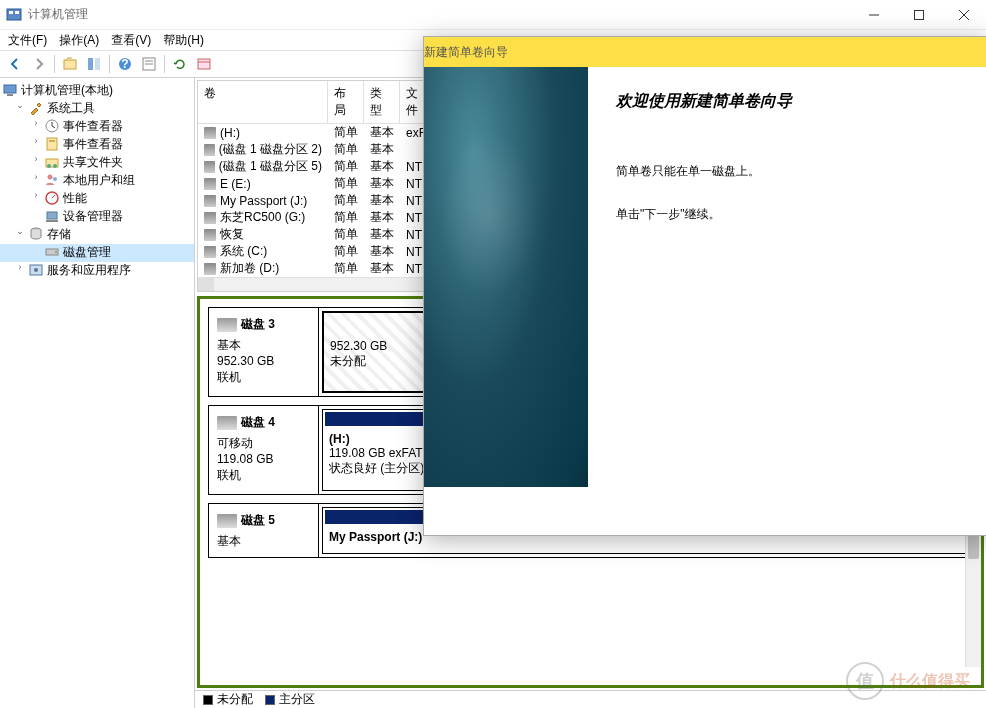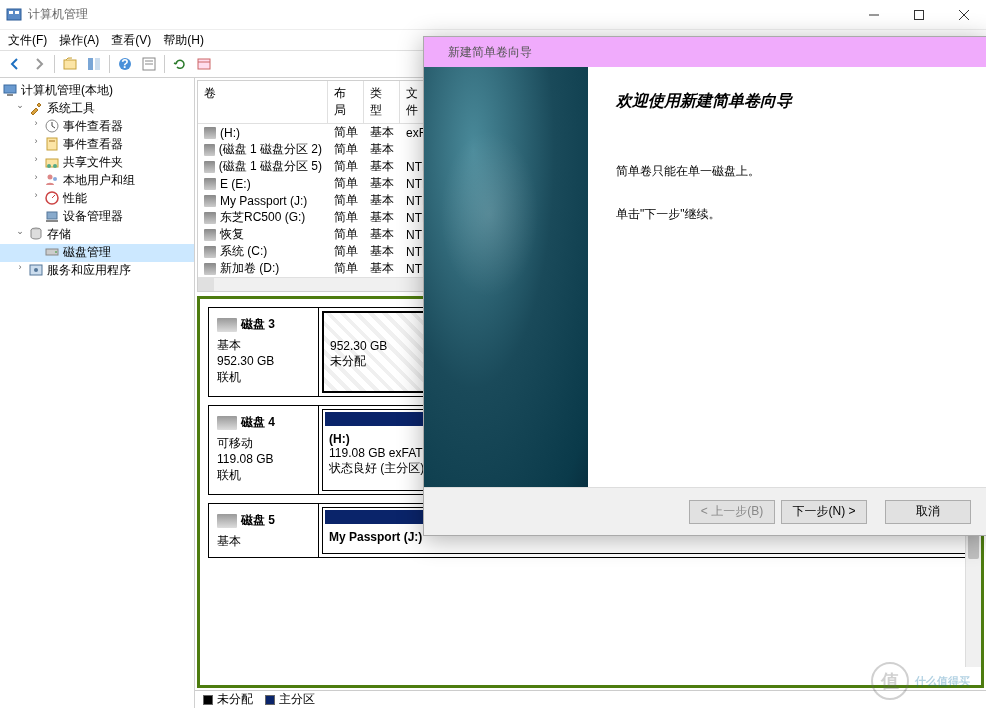--- a/index.html
+++ b/index.html
@@ -67,35 +67,35 @@
     .legend-sw { width: 10px; height: 10px; border: 1px solid #666; }
     .legend-sw.black { background: #000; }
     .legend-sw.blue { background: #0a246a; }
     
     
     .right-scroll { width: 16px; background: #f0f0f0; border-left: 1px solid #ddd; position: absolute; right: 0; top: 0; bottom: 18px; }
     .right-scroll-thumb { background: #c0c0c0; margin: 16px 2px; height: 60px; border-radius: 2px; }
     
     
     .wizard { position: absolute; left: 423px; top: 36px; width: 565px; height: 500px; background: #fff; box-shadow: 0 4px 24px rgba(0,0,0,0.3); z-index: 100; border: 1px solid #aaa; }
-    .wizard-title { height: 30px; display: flex; align-items: center; padding-left: 24px; color: #555; background: #f0abfc; }
+    .wizard-title { height: 30px; display: flex; align-items: center; padding-left: 0; color: #555; background: #fde047; }
     .wizard-body { display: flex; height: 420px; }
     .wizard-sidebar { width: 164px; background: radial-gradient(ellipse at 30% 20%, #4a8a9a 0%, #1a4a5a 50%, #0a3a4a 90%, #083040 100%); position: relative; }
     .wizard-sidebar::before { content: ''; position: absolute; top: 15%; left: 10%; width: 60%; height: 40%; background: radial-gradient(ellipse, rgba(255,255,255,0.15) 0%, transparent 70%); border-radius: 50%; }
     .wizard-content { flex: 1; padding: 24px 28px; }
     .wizard-heading { font-size: 16px; font-weight: bold; margin-bottom: 50px; color: #000; font-style: italic; }
     .wizard-text { font-size: 12px; color: #000; line-height: 1.6; margin-bottom: 24px; }
     .wizard-footer { height: 48px; border-top: 1px solid #ddd; display: flex; justify-content: flex-end; align-items: center; padding-right: 16px; gap: 6px; background: #f0f0f0; }
     .wizard-btn { min-width: 86px; height: 24px; border: 1px solid #adadad; background: #e1e1e1; cursor: default; font-size: 12px; padding: 0 10px; }
     .wizard-btn:disabled { color: #888; background: #e1e1e1; }
     
     
     .watermark { position: absolute; right: 16px; bottom: 8px; opacity: 0.3; display: flex; align-items: center; gap: 6px; z-index: 200; }
     .wm-logo { width: 38px; height: 38px; border: 2px solid #666; border-radius: 50%; display: flex; align-items: center; justify-content: center; font-size: 18px; font-weight: bold; color: #666; }
-    .wm-text { font-size: 11px; color: #0369a1; font-weight: bold; }
+    .wm-text { font-size: 16px; color: #c2410c; font-weight: bold; }
     
     svg { display: block; }
   </style>
 </head>
 <body>
 
 <div class="titlebar">
   <svg class="titlebar-icon" viewBox="0 0 16 16">
       <rect x="1" y="2" width="14" height="11" fill="#5a8ac6" stroke="#2a5a96"></rect>
       <rect x="3" y="4" width="4" height="3" fill="#fff"></rect>
@@ -425,23 +425,18 @@
 <div class="wizard">
   <div class="wizard-title">新建简单卷向导</div>
   <div class="wizard-body">
     <div class="wizard-sidebar"></div>
     <div class="wizard-content">
       <div class="wizard-heading">欢迎使用新建简单卷向导</div>
       <div class="wizard-text">简单卷只能在单一磁盘上。</div>
       <div class="wizard-text">单击"下一步"继续。</div>
     </div>
   </div>
-  <div class="wizard-footer">
-    <button class="wizard-btn" disabled="">&lt; 上一步(B)</button>
-    <button class="wizard-btn">下一步(N) &gt;</button>
-    <button class="wizard-btn" style="margin-left:12px">取消</button>
-  </div>
 </div>
 
 <div class="watermark">
   <div class="wm-logo">值</div>
   <div class="wm-text">什么值得买</div>
 </div>
 
 </body></html>

